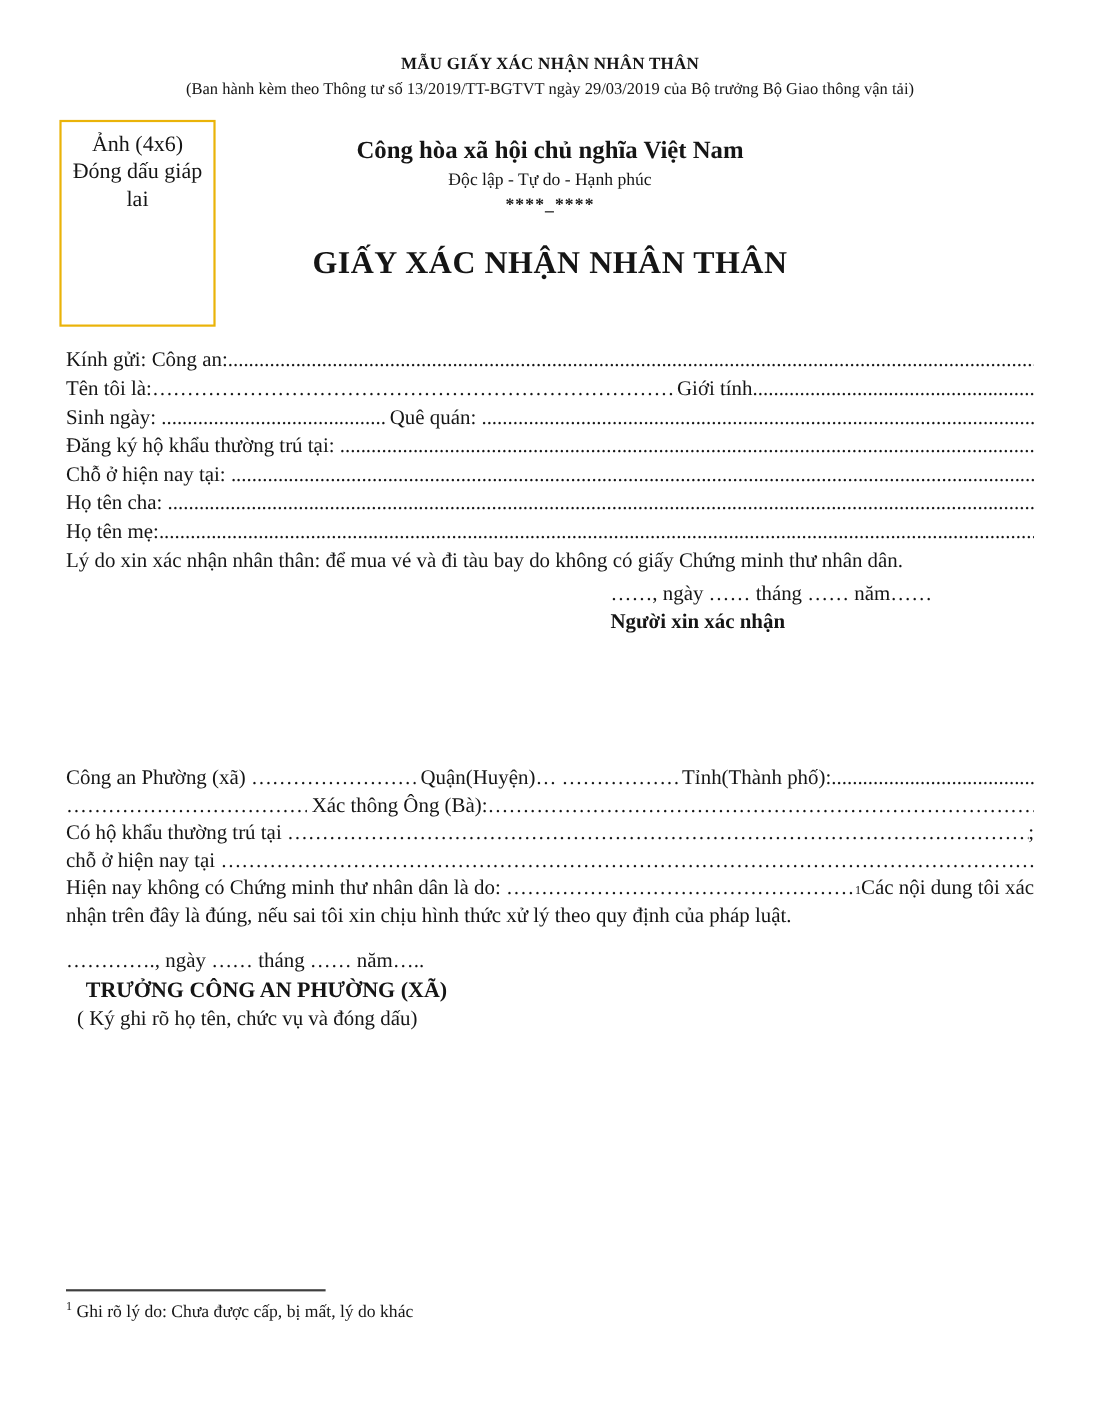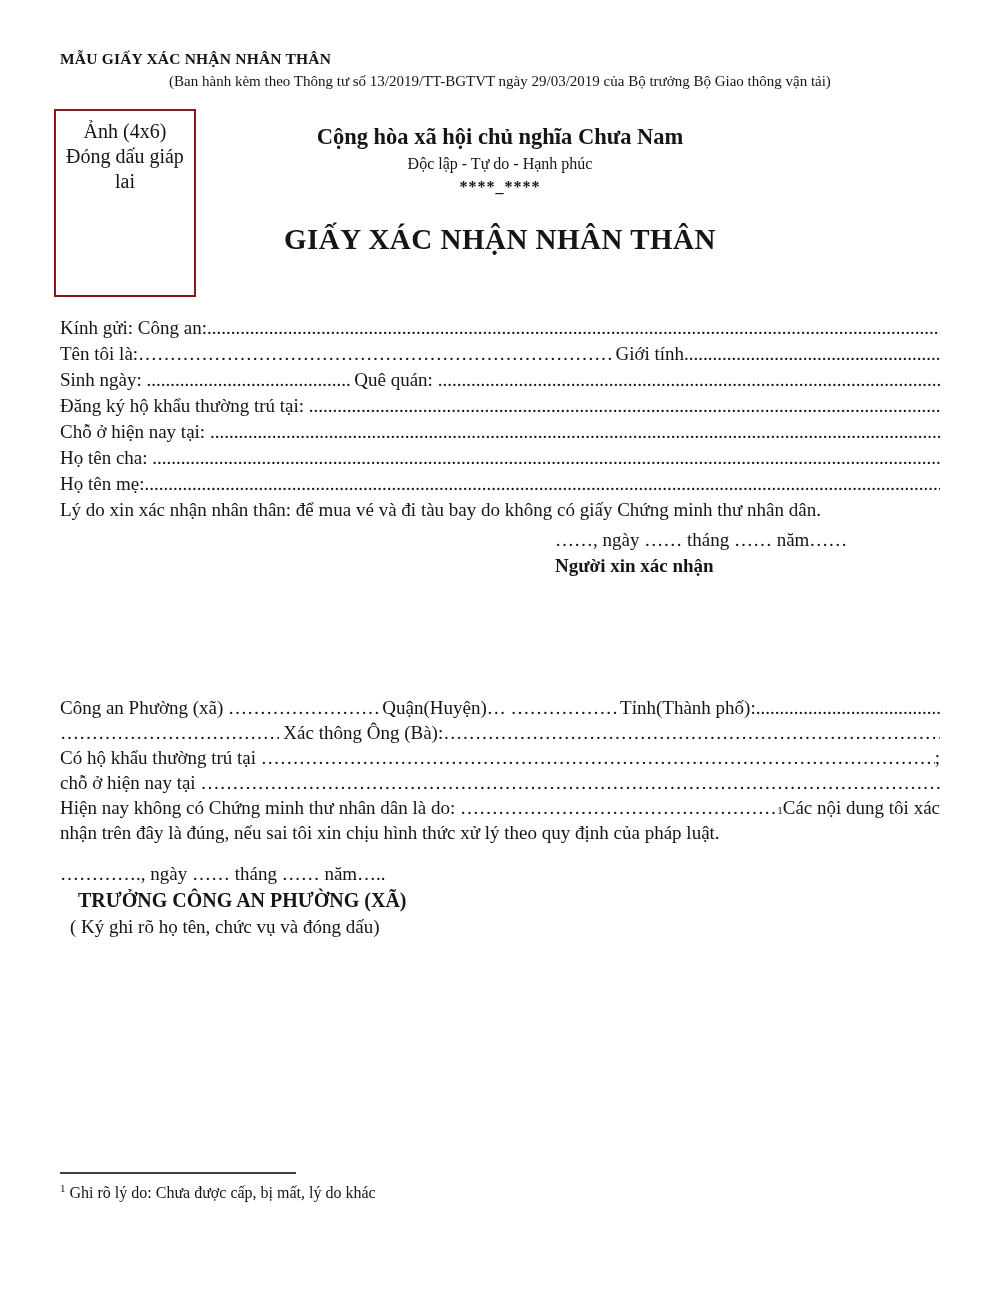--- a/index.html
+++ b/index.html
@@ -1,26 +1,26 @@
 <!DOCTYPE html>
 <html><head>
 <meta charset="utf-8">
 <style>
   html,body{margin:0;padding:0;background:#ffffff;}
   .page{
     position:relative;width:1000px;height:1294px;background:#ffffff;color:#151515;
     font-family:"Liberation Serif","DejaVu Serif",serif;overflow:hidden;
   }
   .content{padding:50px 60px 0 60px;}
-  .h-title{font-weight:bold;font-size:15.5px;line-height:18px;letter-spacing:.2px;}
+  .h-title{text-align:center;font-weight:bold;font-size:15.5px;line-height:18px;letter-spacing:.2px;}
   .h-sub{text-align:center;font-size:15px;line-height:19px;margin-top:4px;}
   .header-row{position:relative;min-height:184px;margin-top:16px;}
   .photo-box{
     position:absolute;left:-6px;top:2px;width:138px;height:176px;
-    border:2px solid #7f1d1d;text-align:center;font-size:20px;line-height:25px;padding-top:8px;background:#fff;
+    border:2px solid #eab308;text-align:center;font-size:20px;line-height:25px;padding-top:8px;background:#fff;
   }
   .national{padding-top:16px;text-align:center;}
   .country{font-weight:bold;font-size:22.5px;line-height:28px;}
   .motto{font-size:16px;line-height:26px;}
   .stars{font-weight:bold;font-size:16px;line-height:20px;letter-spacing:1px;}
   .doc-title{text-align:center;font-weight:bold;font-size:29px;line-height:36px;margin-top:24px;letter-spacing:.5px;}
   .applicant{margin-top:24px;}
   .form-line{display:flex;align-items:baseline;overflow:hidden;font-size:19px;line-height:26px;height:26px;}
   .police-lines .form-line{line-height:25px;height:25px;}
   .form-line span,.form-line sup{white-space:pre;flex:0 0 auto;}
@@ -45,21 +45,21 @@
     <div class="h-title">MẪU GIẤY XÁC NHẬN NHÂN THÂN</div>
     <div class="h-sub">(Ban hành kèm theo Thông tư số 13/2019/TT-BGTVT ngày 29/03/2019 của Bộ trưởng Bộ Giao thông vận tải)</div>
 
     <div class="header-row">
       <div class="photo-box">
         <div>Ảnh (4x6)</div>
         <div>Đóng dấu giáp</div>
         <div>lai</div>
       </div>
       <div class="national">
-        <div class="country">Cộng hòa xã hội chủ nghĩa Chưa Nam</div>
+        <div class="country">Công hòa xã hội chủ nghĩa Việt Nam</div>
         <div class="motto">Độc lập - Tự do - Hạnh phúc</div>
         <div class="stars">****_****</div>
       </div>
       <div class="doc-title">GIẤY XÁC NHẬN NHÂN THÂN</div>
     </div>
 
     <div class="applicant">
       <div class="form-line">
           <span>Kính gửi: Công an:</span>
           <span class="fill" style="flex: 1 1 0px;">............................................................................................................................................................................................................................................................................................................</span>

